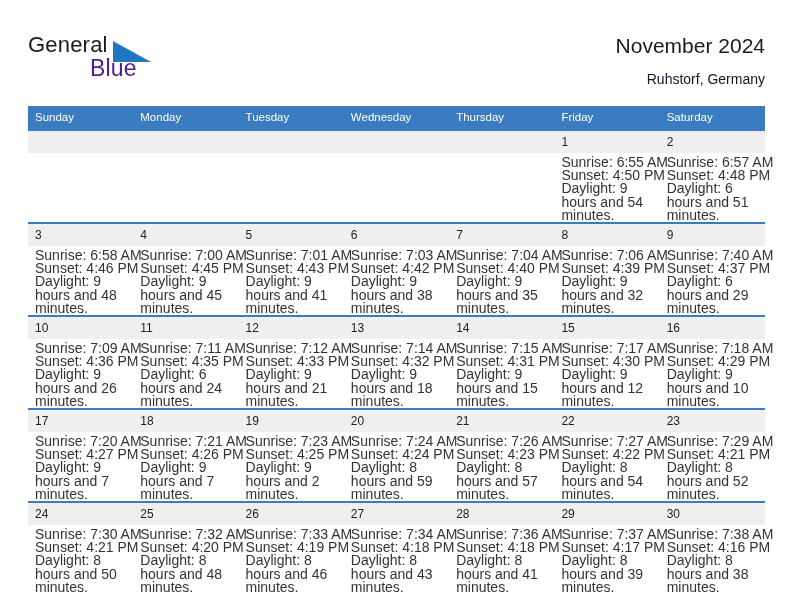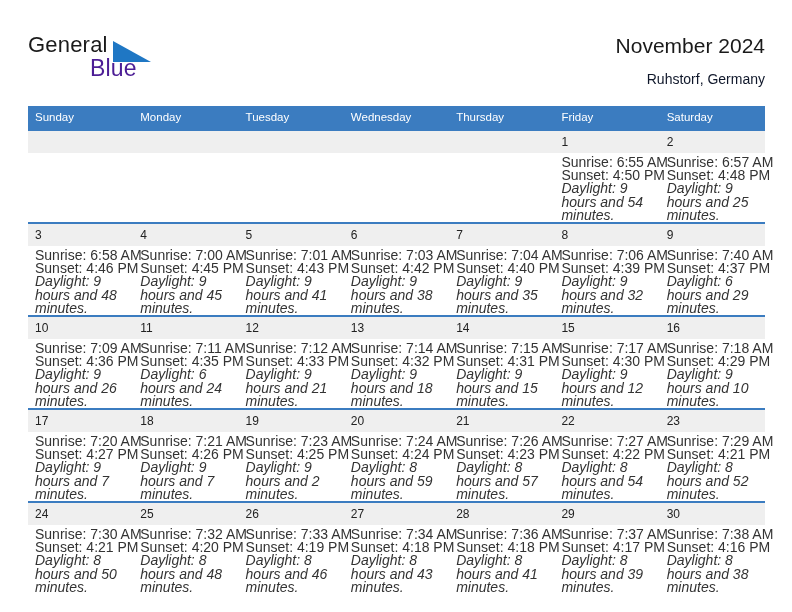--- a/index.html
+++ b/index.html
@@ -139,21 +139,20 @@
     font-size: 14px;
     line-height: 13.2px;
     color: #333333;
   }
   .info span {
     display: block;
     white-space: nowrap;
   }
   .info .daylight-line {
     white-space: normal;
-    font-style: italic;
   }
 </style>
 </head>
 <body>
 
 <div class="page">
 
   <div class="top">
 
     <div class="brand">
@@ -204,21 +203,21 @@
               <span>Sunrise: 6:55 AM</span>
               <span>Sunset: 4:50 PM</span>
               <span class="daylight-line">Daylight: 9 hours and 54 minutes.</span>
             </span>
           </td>
           <td>
             <span class="daynum">2</span>
             <span class="info">
               <span>Sunrise: 6:57 AM</span>
               <span>Sunset: 4:48 PM</span>
-              <span class="daylight-line">Daylight: 9 hours and 25 minutes.</span>
+              <span class="daylight-line">Daylight: 6 hours and 51 minutes.</span>
             </span>
           </td>
         </tr>
         <tr class="week-row">
           <td>
             <span class="daynum">3</span>
             <span class="info">
               <span>Sunrise: 6:58 AM</span>
               <span>Sunset: 4:46 PM</span>
               <span class="daylight-line">Daylight: 9 hours and 48 minutes.</span>

